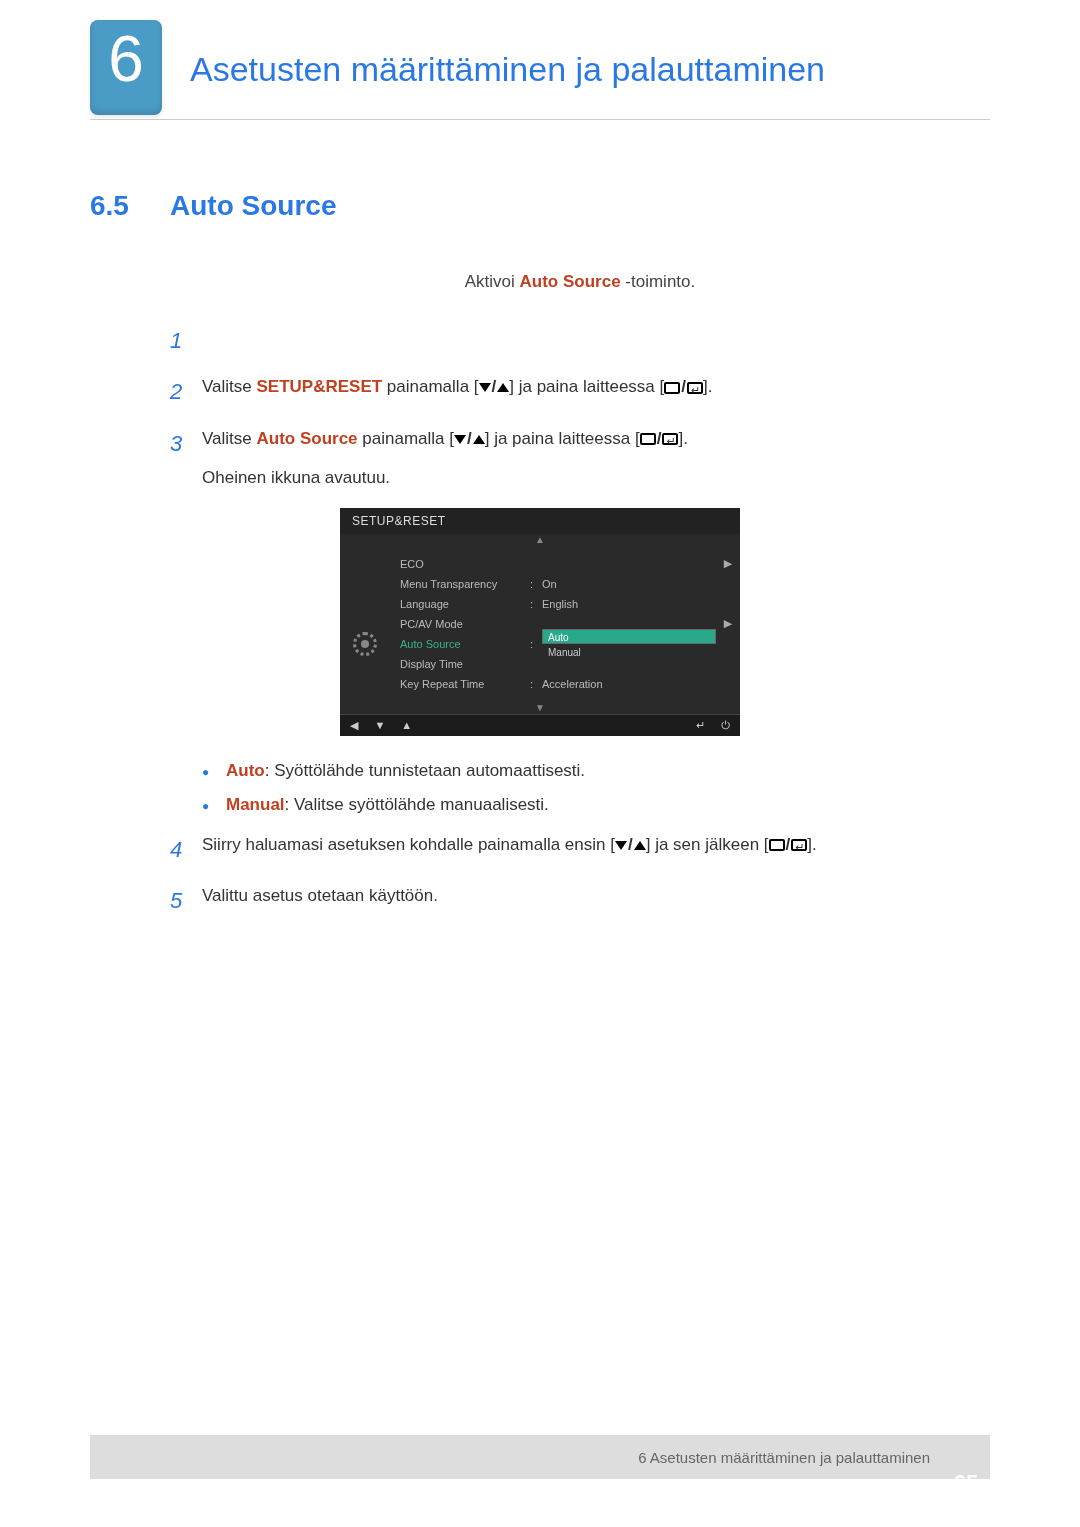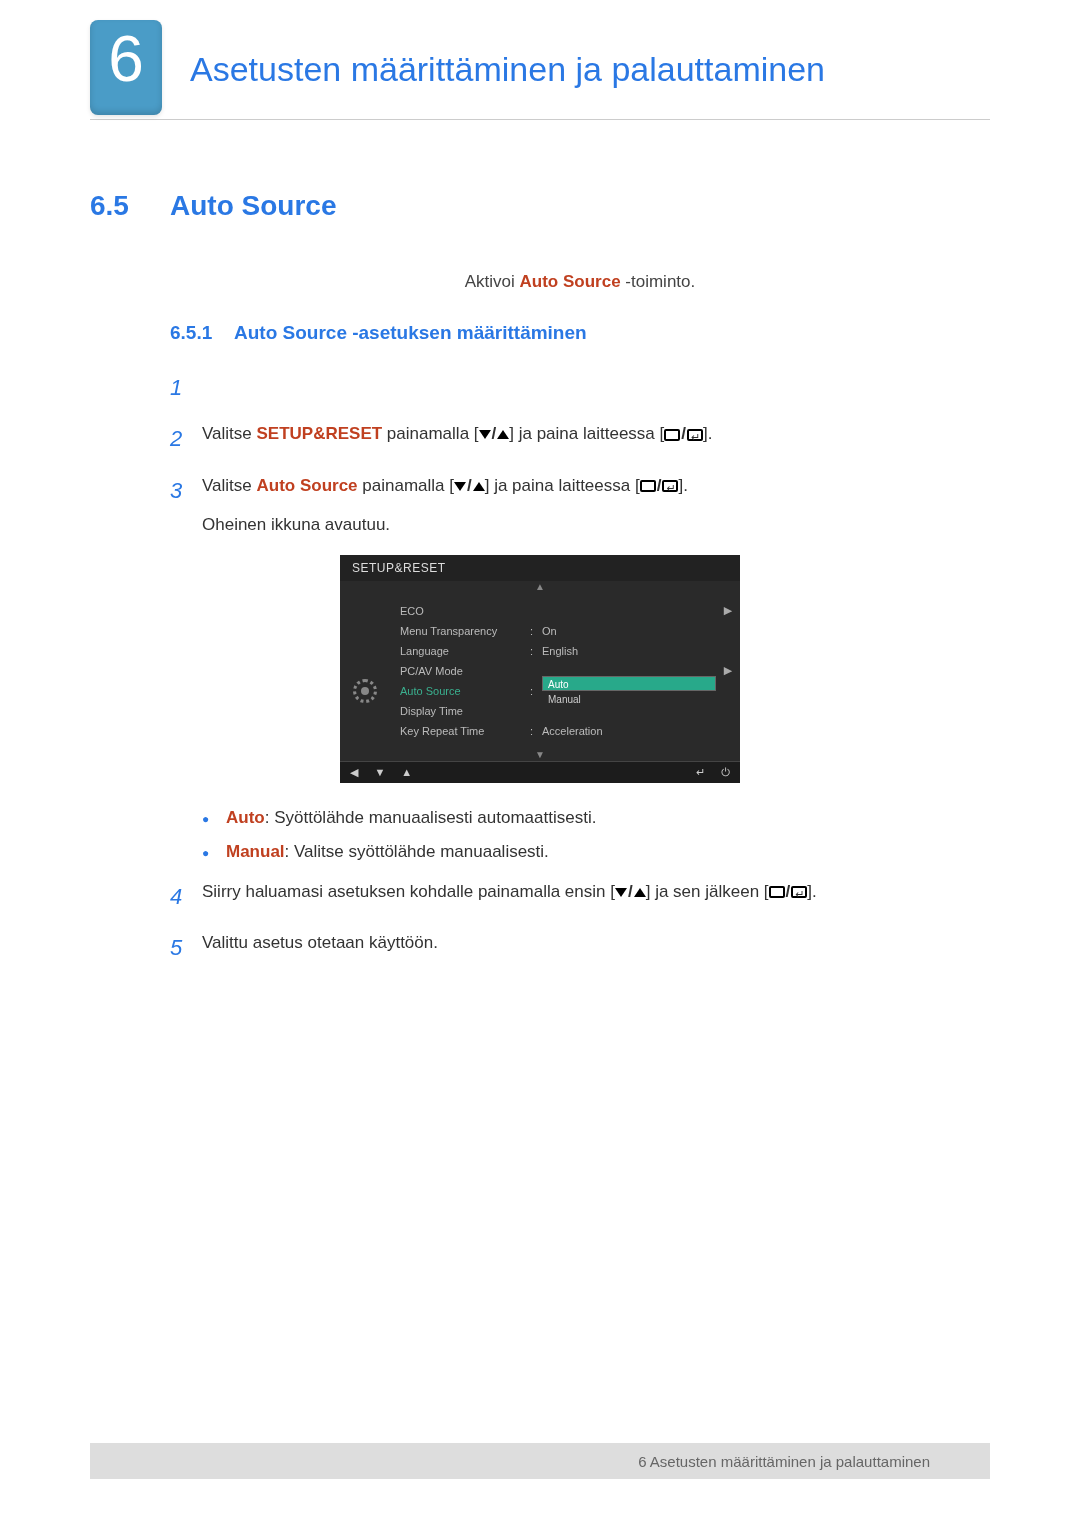--- a/index.html
+++ b/index.html
@@ -249,21 +249,21 @@
     width: 24px;
     flex-shrink: 0;
     font-size: 12px;
     line-height: 22px;
   }
   .page-footer {
     position: absolute;
     bottom: 48px;
     left: 90px;
     right: 90px;
-    height: 36px;
+    height: 44px;
     background: #ddd;
     display: flex;
     align-items: stretch;
     justify-content: flex-end;
   }
   .footer-text {
     display: flex;
     align-items: center;
     padding-right: 12px;
     font-size: 15px;
@@ -293,24 +293,20 @@
 
   <div class="section-head">
     <div class="section-num">6.5</div>
     <div class="section-title">Auto Source</div>
   </div>
 
   <div class="body-line">
     <span>Aktivoi </span><span class="accent">Auto Source</span><span> -toiminto.</span>
   </div>
 
-  <div class="subsection-head">
-    <div class="subsection-num">6.5.1</div>
-    <div class="subsection-title">Auto Source -asetuksen määrittäminen</div>
-  </div>
 
   <div class="step-row">
     <div class="step-num">1</div>
   </div>
 
   <div class="step-row">
     <div class="step-num">2</div>
     <div class="step-text">
       <span>Valitse </span><span class="accent-b">SETUP&amp;RESET</span><span> painamalla [</span><span class="btn-icons">
           <span class="tri-down"></span>
@@ -405,21 +401,21 @@
       <div class="osd-foot-group">
         <span class="osd-f-icon">↵</span>
         <span class="osd-f-icon">⏻</span>
       </div>
     </div>
   </div>
 
   <div class="bullet-row">
     <div class="bullet-dot">●</div>
     <div>
-      <span class="accent">Auto</span><span>: Syöttölähde manuaalisesti automaattisesti.</span>
+      <span class="accent">Auto</span><span>: Syöttölähde tunnistetaan automaattisesti.</span>
     </div>
   </div>
   <div class="bullet-row">
     <div class="bullet-dot">●</div>
     <div>
       <span class="accent">Manual</span><span>: Valitse syöttölähde manuaalisesti.</span>
     </div>
   </div>
 
   <div class="step-row" style="margin-top:14px;">

